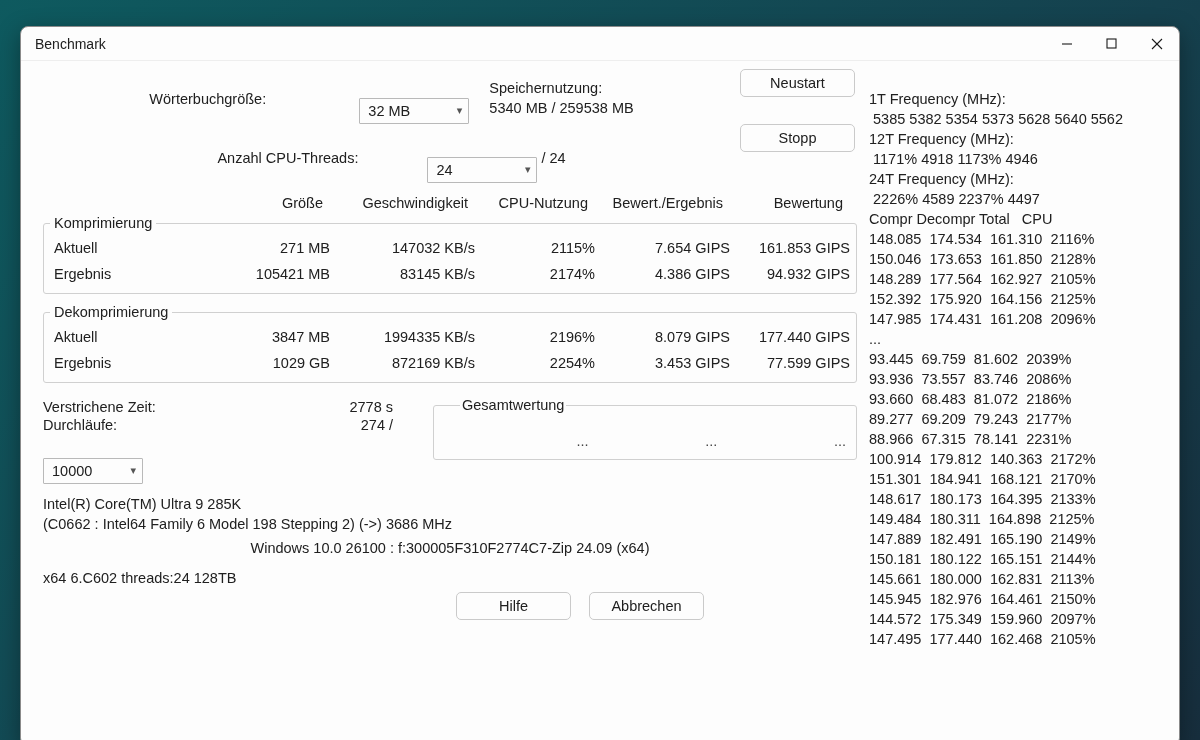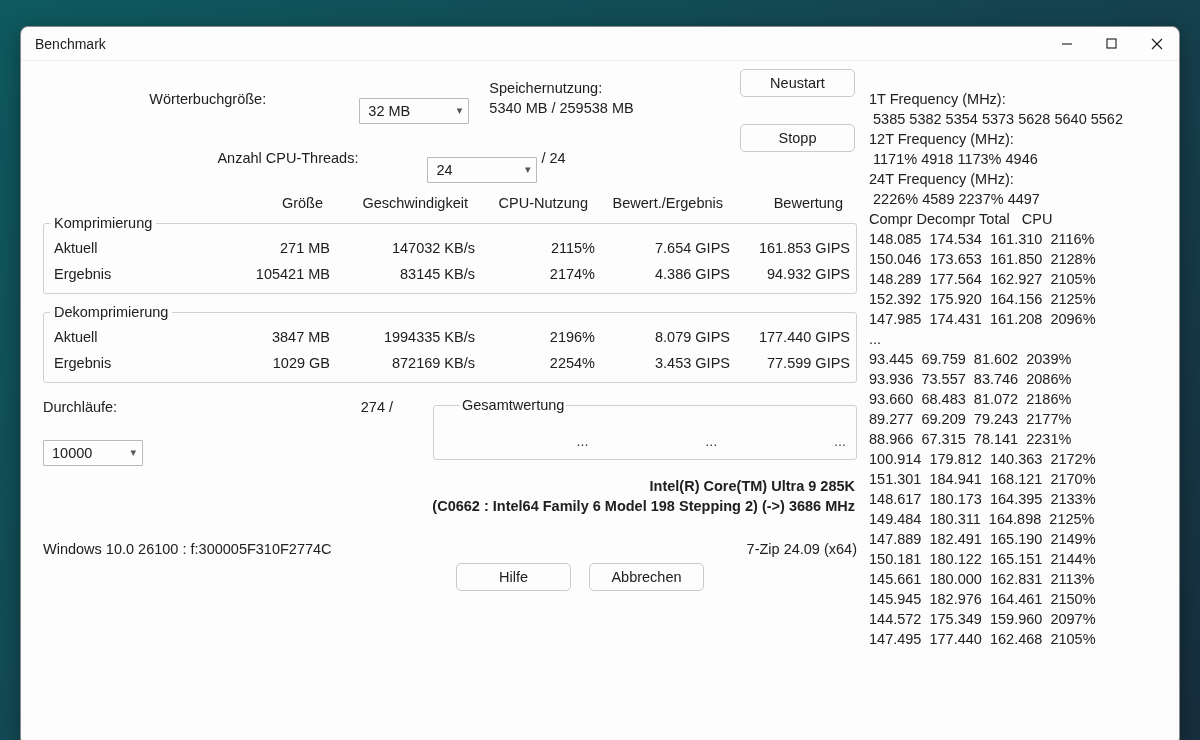--- a/index.html
+++ b/index.html
@@ -111,22 +111,22 @@
     padding: 6px 10px 10px 26px;
     flex: 1;
   }
   .overall-row {
     display: grid;
     grid-template-columns: 1fr 1fr 1fr;
     text-align: right;
     color: #444;
   }
 
-  .cpu-line { text-align: right; margin-top: 10px; padding-right: 2px; line-height: 1.4; font-weight: bold; }
-  .os-line { display: flex; justify-content: space-between; margin-top: 24px; }
+  .cpu-line { text-align: left; margin-top: 10px; padding-right: 2px; line-height: 1.4; }
+  .os-line { display: flex; justify-content: center; margin-top: 5px; }
   .arch-line { margin-top: 14px; }
 
   .bottom-btns {
     display: flex; gap: 18px;
     margin-top: 6px;
     justify-content: center;
     padding-left: 260px;
   }
 
   .right {
@@ -250,20 +250,24 @@
             <div>2254%</div>
             <div>3.453 GIPS</div>
             <div>77.599 GIPS</div>
           </div>
         </fieldset>
       </div>
 
       <div style="display:flex; gap:20px; align-items:flex-start; margin-top:4px;">
         <div style="flex:0 0 370px;">
           <div class="info-row">
+            <div class="k">Verstrichene Zeit:</div>
+            <div class="v">2778 s</div>
+          </div>
+          <div class="info-row">
             <div class="k">Durchläufe:</div>
             <div class="v">274 /</div>
           </div>
           <div style="margin-top:6px;">
             <div class="combo w100">
               <span>10000</span>
               <span class="chev">▾</span>
             </div>
           </div>
         </div>
@@ -278,20 +282,21 @@
       </div>
 
       <div class="cpu-line">
         <div>Intel(R) Core(TM) Ultra 9 285K</div>
         <div>(C0662 : Intel64 Family 6 Model 198 Stepping 2) (-&gt;) 3686 MHz</div>
       </div>
       <div class="os-line">
         <div>Windows 10.0 26100 : f:300005F310F2774C</div>
         <div>7-Zip 24.09 (x64)</div>
       </div>
+      <div class="arch-line">x64 6.C602 threads:24 128TB</div>
 
       <div class="bottom-btns">
         <div class="btn">
             <span>Hilfe</span>
           </div>
         <div class="btn">
             <span>Abbrechen</span>
           </div>
       </div>
 

